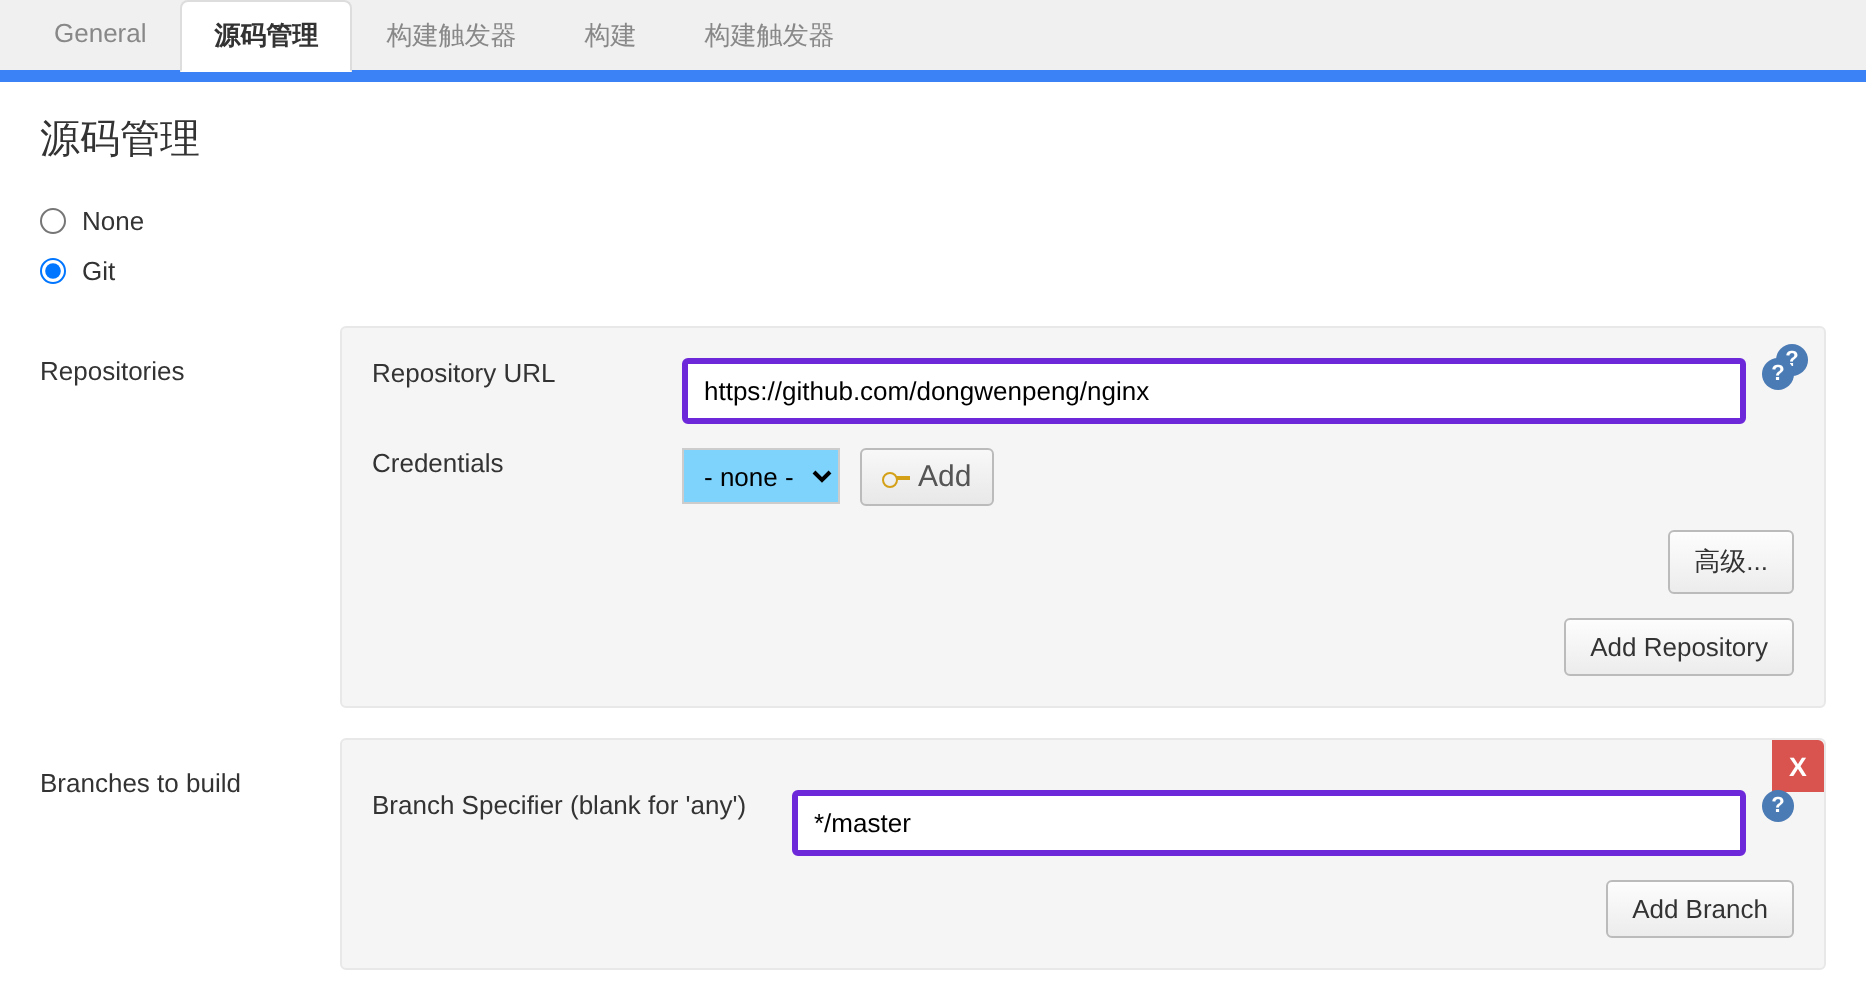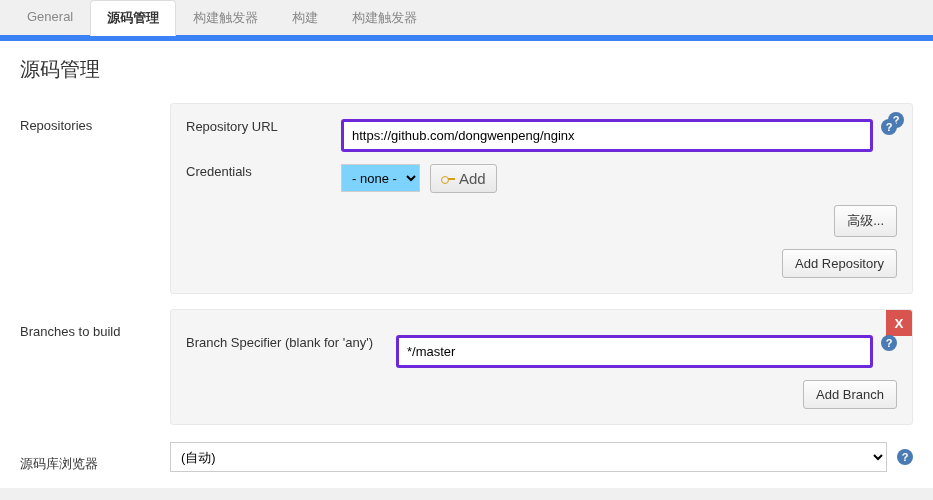--- a/index.html
+++ b/index.html
@@ -41,20 +41,30 @@
   <div class="tab active">源码管理</div>
   <div class="tab">构建触发器</div>
   <div class="tab">构建</div>
   <div class="tab">构建触发器</div>
 </div>
 
 <div class="content">
 
   <div class="section-title">源码管理</div>
 
+  <div class="radio-group">
+    <div class="radio-row">
+      <input type="radio" name="scm" style="">
+      <label>None</label>
+    </div>
+    <div class="radio-row">
+      <input type="radio" name="scm" checked="" style="">
+      <label>Git</label>
+    </div>
+  </div>
 
   <div class="config-area">
     <div class="config-label">Repositories</div>
     <div class="config-panel">
       <span class="help-icon help-top-right">?</span>
 
       <div class="form-row">
         <div class="form-label">Repository URL</div>
         <input type="text" value="https://github.com/dongwenpeng/nginx" style="">
         <span class="help-icon help-inline">?</span>

